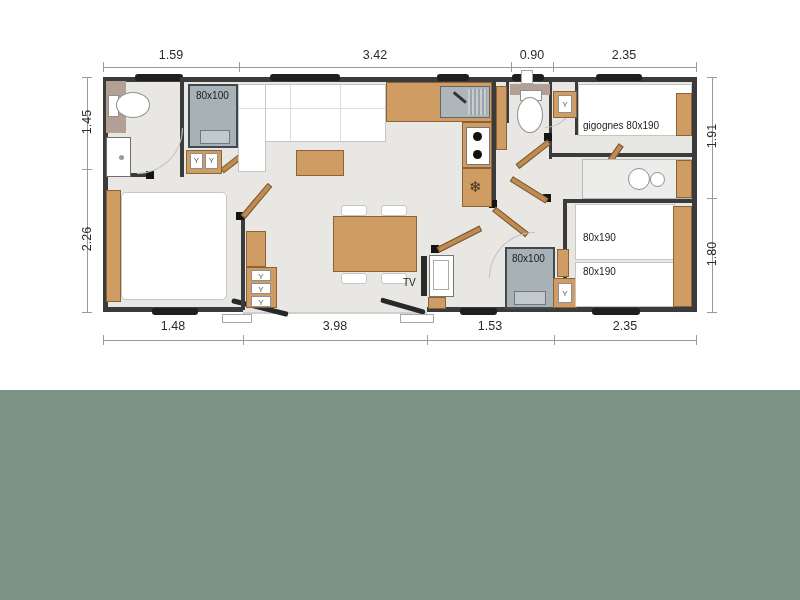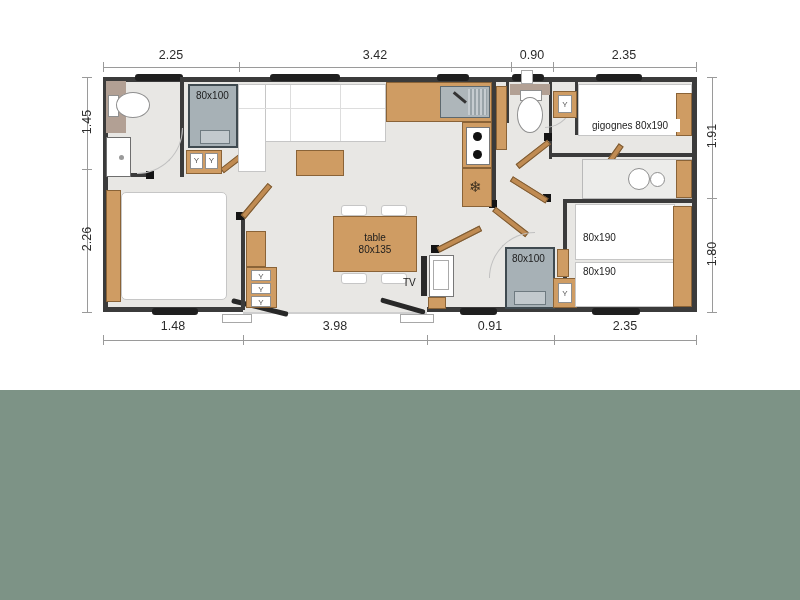--- a/index.html
+++ b/index.html
@@ -39,34 +39,34 @@
 <div class="stage">
 
   <div class="plan">
 
     <div class="dimline" style="left:103px;top:67px;width:594px;height:1px;"></div>
     <div class="tick" style="left:103px;top:62px;width:1px;height:10px;"></div>
     <div class="tick" style="left:239px;top:62px;width:1px;height:10px;"></div>
     <div class="tick" style="left:511px;top:62px;width:1px;height:10px;"></div>
     <div class="tick" style="left:553px;top:62px;width:1px;height:10px;"></div>
     <div class="tick" style="left:696px;top:62px;width:1px;height:10px;"></div>
-    <div class="dim" style="left:146px;top:48px;">2.25</div>
+    <div class="dim" style="left:146px;top:48px;">1.59</div>
     <div class="dim" style="left:350px;top:48px;">3.42</div>
     <div class="dim" style="left:507px;top:48px;">0.90</div>
     <div class="dim" style="left:599px;top:48px;">2.35</div>
 
     <div class="dimline" style="left:103px;top:340px;width:594px;height:1px;"></div>
     <div class="tick" style="left:103px;top:335px;width:1px;height:10px;"></div>
     <div class="tick" style="left:243px;top:335px;width:1px;height:10px;"></div>
     <div class="tick" style="left:427px;top:335px;width:1px;height:10px;"></div>
     <div class="tick" style="left:554px;top:335px;width:1px;height:10px;"></div>
     <div class="tick" style="left:696px;top:335px;width:1px;height:10px;"></div>
     <div class="dim" style="left:148px;top:319px;">1.48</div>
     <div class="dim" style="left:310px;top:319px;">3.98</div>
-    <div class="dim" style="left:465px;top:319px;">0.91</div>
+    <div class="dim" style="left:465px;top:319px;">1.53</div>
     <div class="dim" style="left:600px;top:319px;">2.35</div>
 
     <div class="dimline" style="left:87px;top:77px;width:1px;height:235px;"></div>
     <div class="tick" style="left:82px;top:77px;width:10px;height:1px;"></div>
     <div class="tick" style="left:82px;top:169px;width:10px;height:1px;"></div>
     <div class="tick" style="left:82px;top:312px;width:10px;height:1px;"></div>
     <div class="dim dimv" style="left:62px;top:115px;">1.45</div>
     <div class="dim dimv" style="left:62px;top:232px;">2.26</div>
 
     <div class="dimline" style="left:712px;top:77px;width:1px;height:235px;"></div>
@@ -155,24 +155,20 @@
     <div class="burner" style="left:473px;top:150px;"></div>
     <div class="wood" style="left:462px;top:168px;width:30px;height:39px;"></div>
     <div class="snow" style="left:469px;top:178px;">❄</div>
     <div class="wood" style="left:496px;top:86px;width:11px;height:64px;"></div>
 
     <div class="white" style="left:341px;top:205px;width:26px;height:11px;border-radius:3px;"></div>
     <div class="white" style="left:381px;top:205px;width:26px;height:11px;border-radius:3px;"></div>
     <div class="white" style="left:341px;top:273px;width:26px;height:11px;border-radius:3px;"></div>
     <div class="white" style="left:381px;top:273px;width:26px;height:11px;border-radius:3px;"></div>
     <div class="wood" style="left:333px;top:216px;width:84px;height:56px;"></div>
-    <div class="lbl" style="left:333px;top:232px;width:84px;text-align:center;line-height:1.2;">
-      <span>table</span><br>
-      <span>80x135</span>
-    </div>
 
     <div class="abs" style="left:421px;top:256px;width:6px;height:40px;background:#2a2a2a;"></div>
     <div class="lbl" style="left:403px;top:277px;">TV</div>
     <div class="white" style="left:429px;top:255px;width:25px;height:42px;border-color:#777;"></div>
     <div class="abs" style="left:433px;top:260px;width:16px;height:30px;border:1px solid #aaa;box-sizing:border-box;"></div>
     <div class="wood" style="left:428px;top:297px;width:18px;height:12px;"></div>
 
     <div class="gray" style="left:505px;top:247px;width:50px;height:62px;"></div>
     <div class="lbl" style="left:512px;top:253px;">80x100</div>
     <div class="abs" style="left:514px;top:291px;width:30px;height:12px;background:#c2c9cd;border:1px solid #6e7a80;"></div>
@@ -181,21 +177,21 @@
     <div class="basin" style="left:558px;top:283px;width:14px;height:20px;line-height:20px;">Y</div>
 
     <div class="patch" style="left:510px;top:84px;width:40px;height:11px;"></div>
     <div class="abs" style="left:520px;top:90px;width:20px;height:9px;background:#fff;border:1px solid #8f8f8f;"></div>
     <div class="oval" style="left:517px;top:97px;width:26px;height:36px;"></div>
     <div class="wood" style="left:553px;top:91px;width:24px;height:27px;"></div>
     <div class="basin" style="left:558px;top:95px;width:14px;height:18px;line-height:18px;">Y</div>
 
     <div class="white" style="left:578px;top:84px;width:114px;height:52px;"></div>
     <div class="wood" style="left:676px;top:93px;width:16px;height:43px;"></div>
-    <div class="lbl" style="left:580px;top:119px;background:#fff;padding:1px 12px;">gigognes 80x190</div>
+    <div class="lbl" style="left:580px;top:119px;background:#fff;padding:1px 3px;">gigognes 80x190</div>
     <div class="abs" style="left:582px;top:159px;width:110px;height:40px;background:#ececea;border:1.5px solid #b9b9b9;box-sizing:border-box;"></div>
     <div class="oval" style="left:628px;top:168px;width:22px;height:22px;"></div>
     <div class="oval" style="left:650px;top:172px;width:15px;height:15px;"></div>
     <div class="wood" style="left:676px;top:160px;width:16px;height:38px;"></div>
     <div class="white" style="left:575px;top:204px;width:100px;height:56px;"></div>
     <div class="lbl" style="left:583px;top:232px;">80x190</div>
     <div class="white" style="left:575px;top:262px;width:100px;height:45px;"></div>
     <div class="lbl" style="left:583px;top:266px;">80x190</div>
     <div class="wood" style="left:673px;top:206px;width:19px;height:101px;"></div>
 

